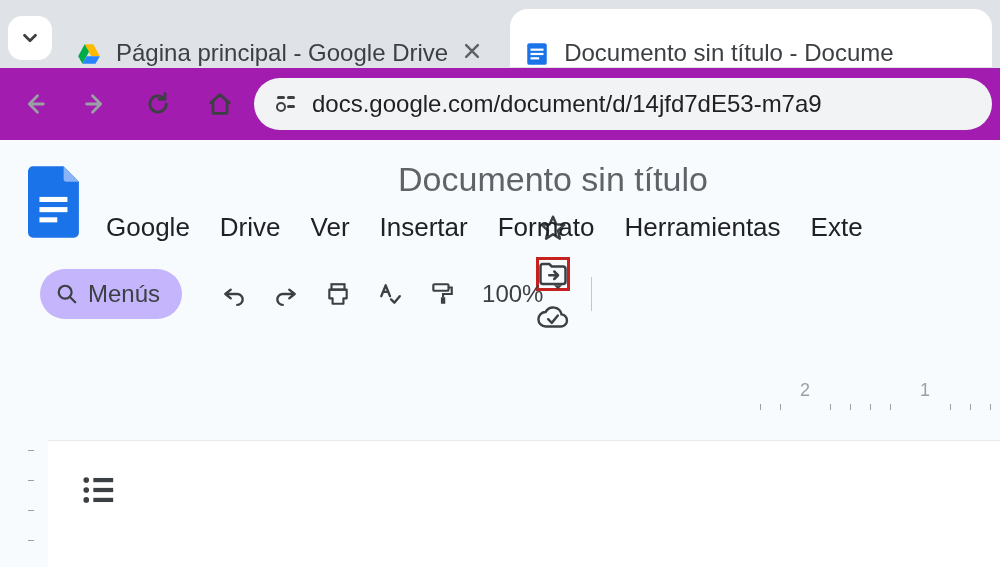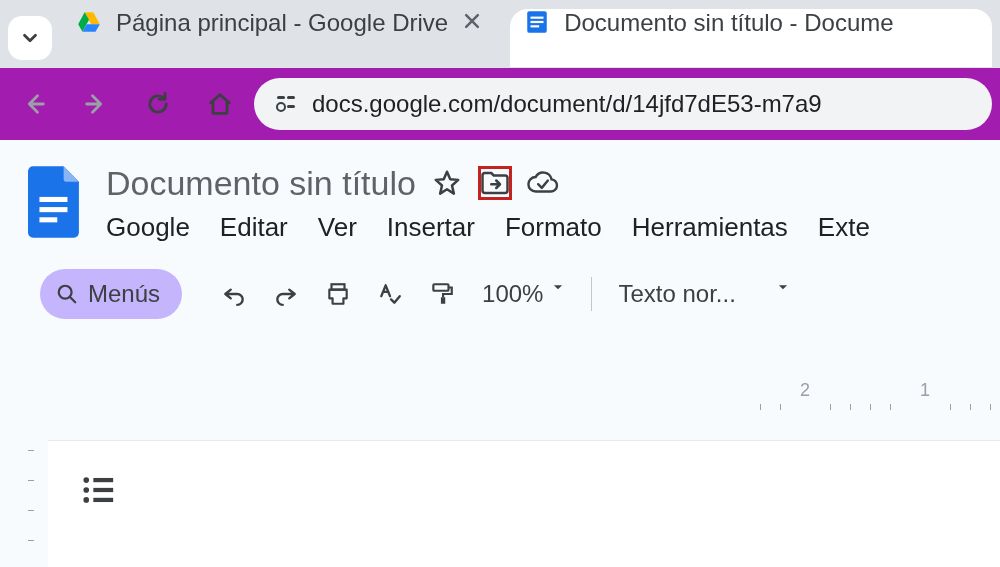--- a/index.html
+++ b/index.html
@@ -23,21 +23,21 @@
     padding: 8px 8px 0 8px;
     gap: 10px;
   }
   .tabs-btn {
     width: 44px; height: 44px;
     background: #fff;
     border-radius: 14px;
     display: flex; align-items: center; justify-content: center;
   }
   .tab {
-    display: flex; align-items: flex-start;
+    display: flex; align-items: flex-end;
     height: 58px;
     padding: 0 18px 0 14px;
     gap: 14px;
     font-size: 24px;
     color: #3c4043;
     border-radius: 18px 18px 0 0;
     min-width: 0;
     white-space: nowrap;
     overflow: hidden;
   }
@@ -85,20 +85,21 @@
   }
   .docs-logo {
     width: 56px; height: 72px;
     margin-top: 6px;
   }
   .docs-titleblock { flex: 1; min-width: 0; }
   .title-row {
     display: flex; align-items: center;
     gap: 14px;
     height: 46px;
+    flex-direction: column;
   }
   .doc-title {
     font-size: 34px;
     color: #5f6368;
     font-weight: 400;
     white-space: nowrap;
   }
   .title-icon { width: 34px; height: 34px; display:flex; align-items:center; justify-content:center; }
   .highlight-box { border: 3px solid #c5221f; padding: 2px 4px; }
   .menu-row {
@@ -279,21 +280,21 @@
         <span class="title-icon">
           <svg width="34" height="26" viewBox="0 0 28 20">
             <path d="M8 17 a6 6 0 0 1 0 -12 a7 7 0 0 1 13 2 a5 5 0 0 1 -1 10 Z" fill="none" stroke="#3c4043" stroke-width="2"></path>
             <path d="M10 11 l3 3 l5 -6" fill="none" stroke="#3c4043" stroke-width="2" stroke-linecap="round" stroke-linejoin="round"></path>
           </svg>
         </span>
       </div>
 
       <div class="menu-row">
         <span>Google</span>
-        <span>Editar</span>
+        <span>Drive</span>
         <span>Ver</span>
         <span>Insertar</span>
         <span>Formato</span>
         <span>Herramientas</span>
         <span>Exte</span>
       </div>
     </div>
   </div>
 
   <div class="toolbar-wrap">
@@ -341,27 +342,20 @@
 
       <div class="zoom-group">
         <span>100%</span>
         <svg width="14" height="14" viewBox="0 0 24 24">
           <path d="M5 9 l7 7 l7 -7 Z" fill="#3c4043"></path>
         </svg>
       </div>
 
       <div class="sep"></div>
 
-      <div class="style-group">
-        <span>Texto nor...</span>
-        <div style="width:24px"></div>
-        <svg width="14" height="14" viewBox="0 0 24 24">
-          <path d="M5 9 l7 7 l7 -7 Z" fill="#3c4043"></path>
-        </svg>
-      </div>
     </div>
   </div>
 
   <div class="ruler-row">
     <span class="num" style="left:60px">2</span>
     <span class="num" style="left:180px">1</span>
     <div class="tick" style="left:20px"></div>
     <div class="tick" style="left:40px"></div>
     <div class="tick" style="left:90px"></div>
     <div class="tick" style="left:110px"></div>

